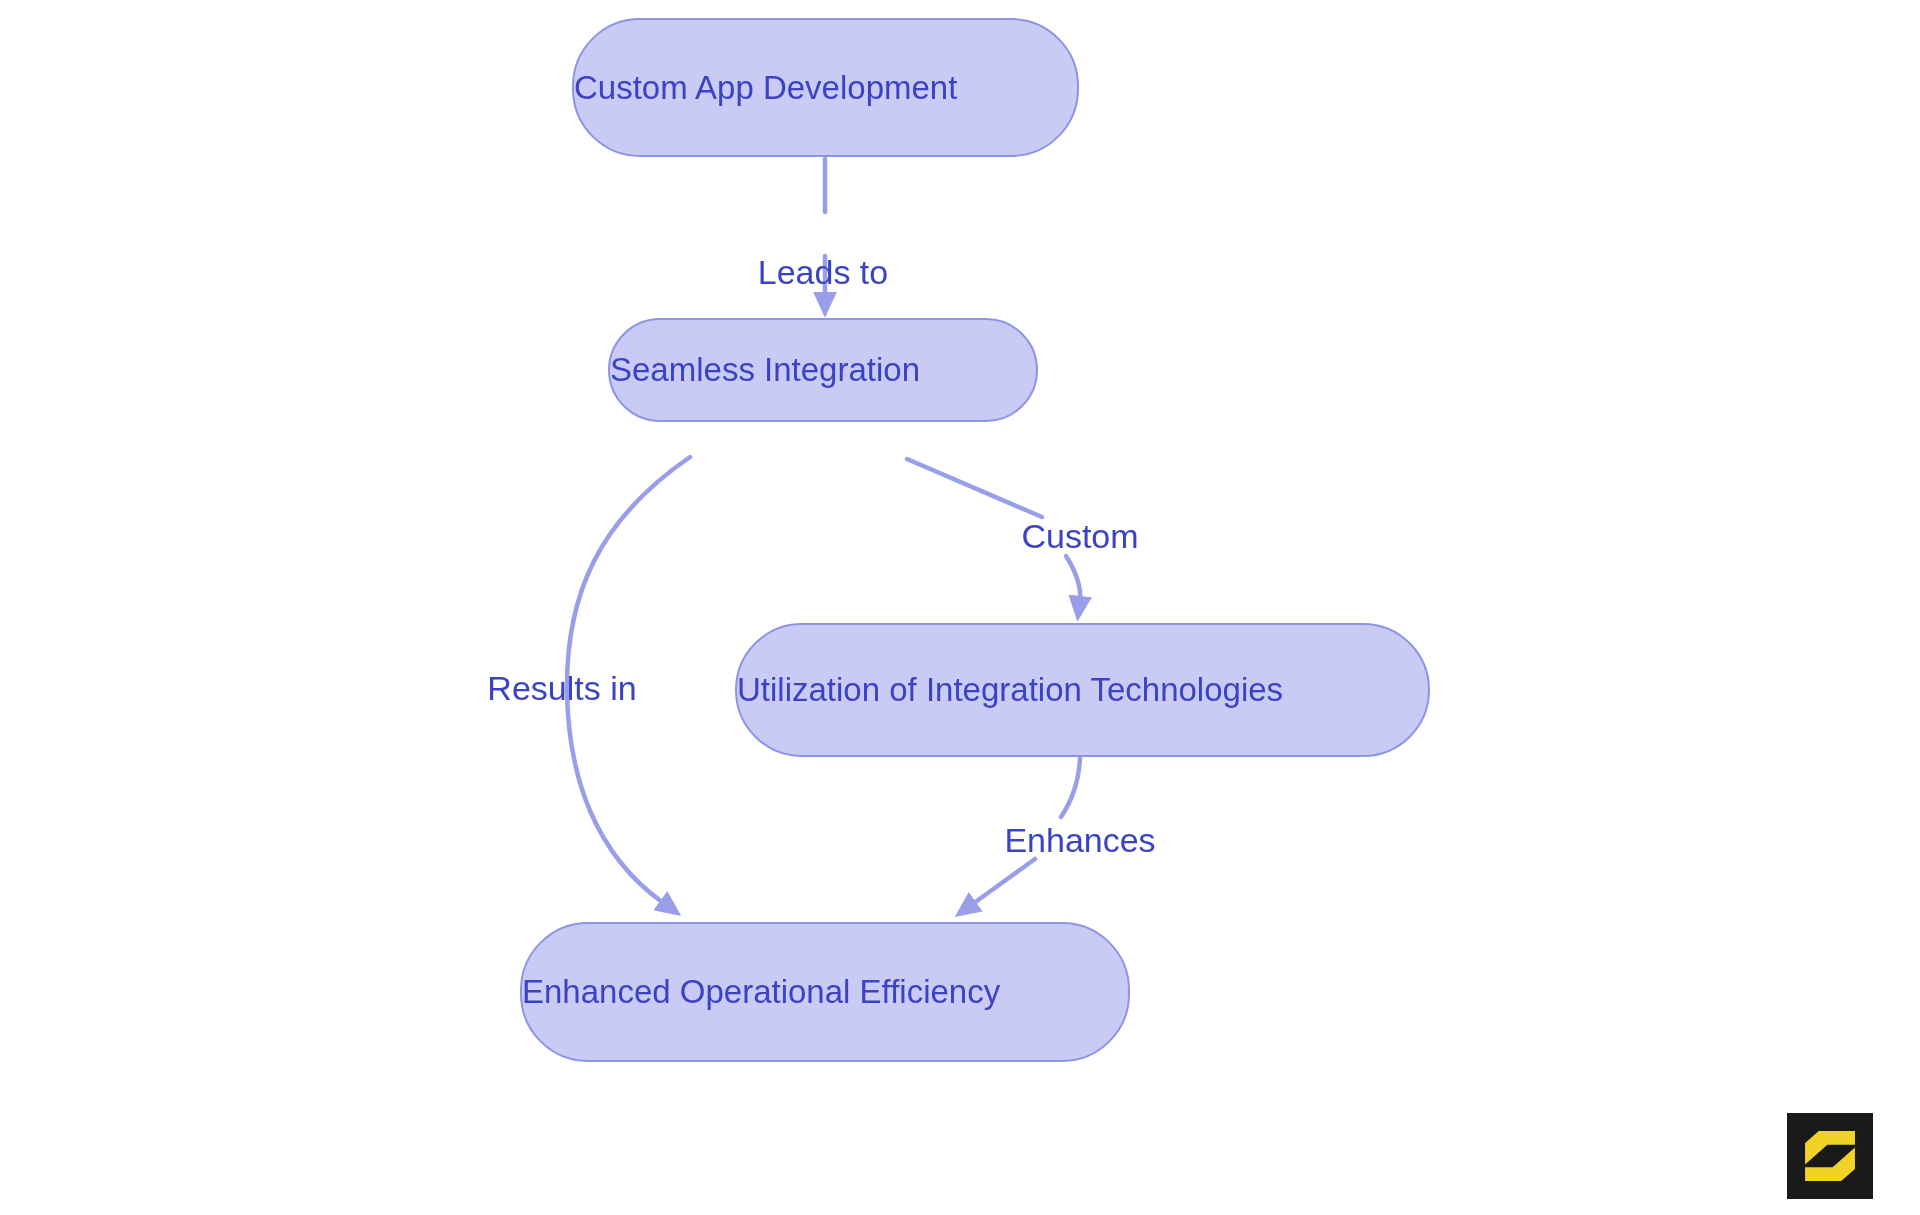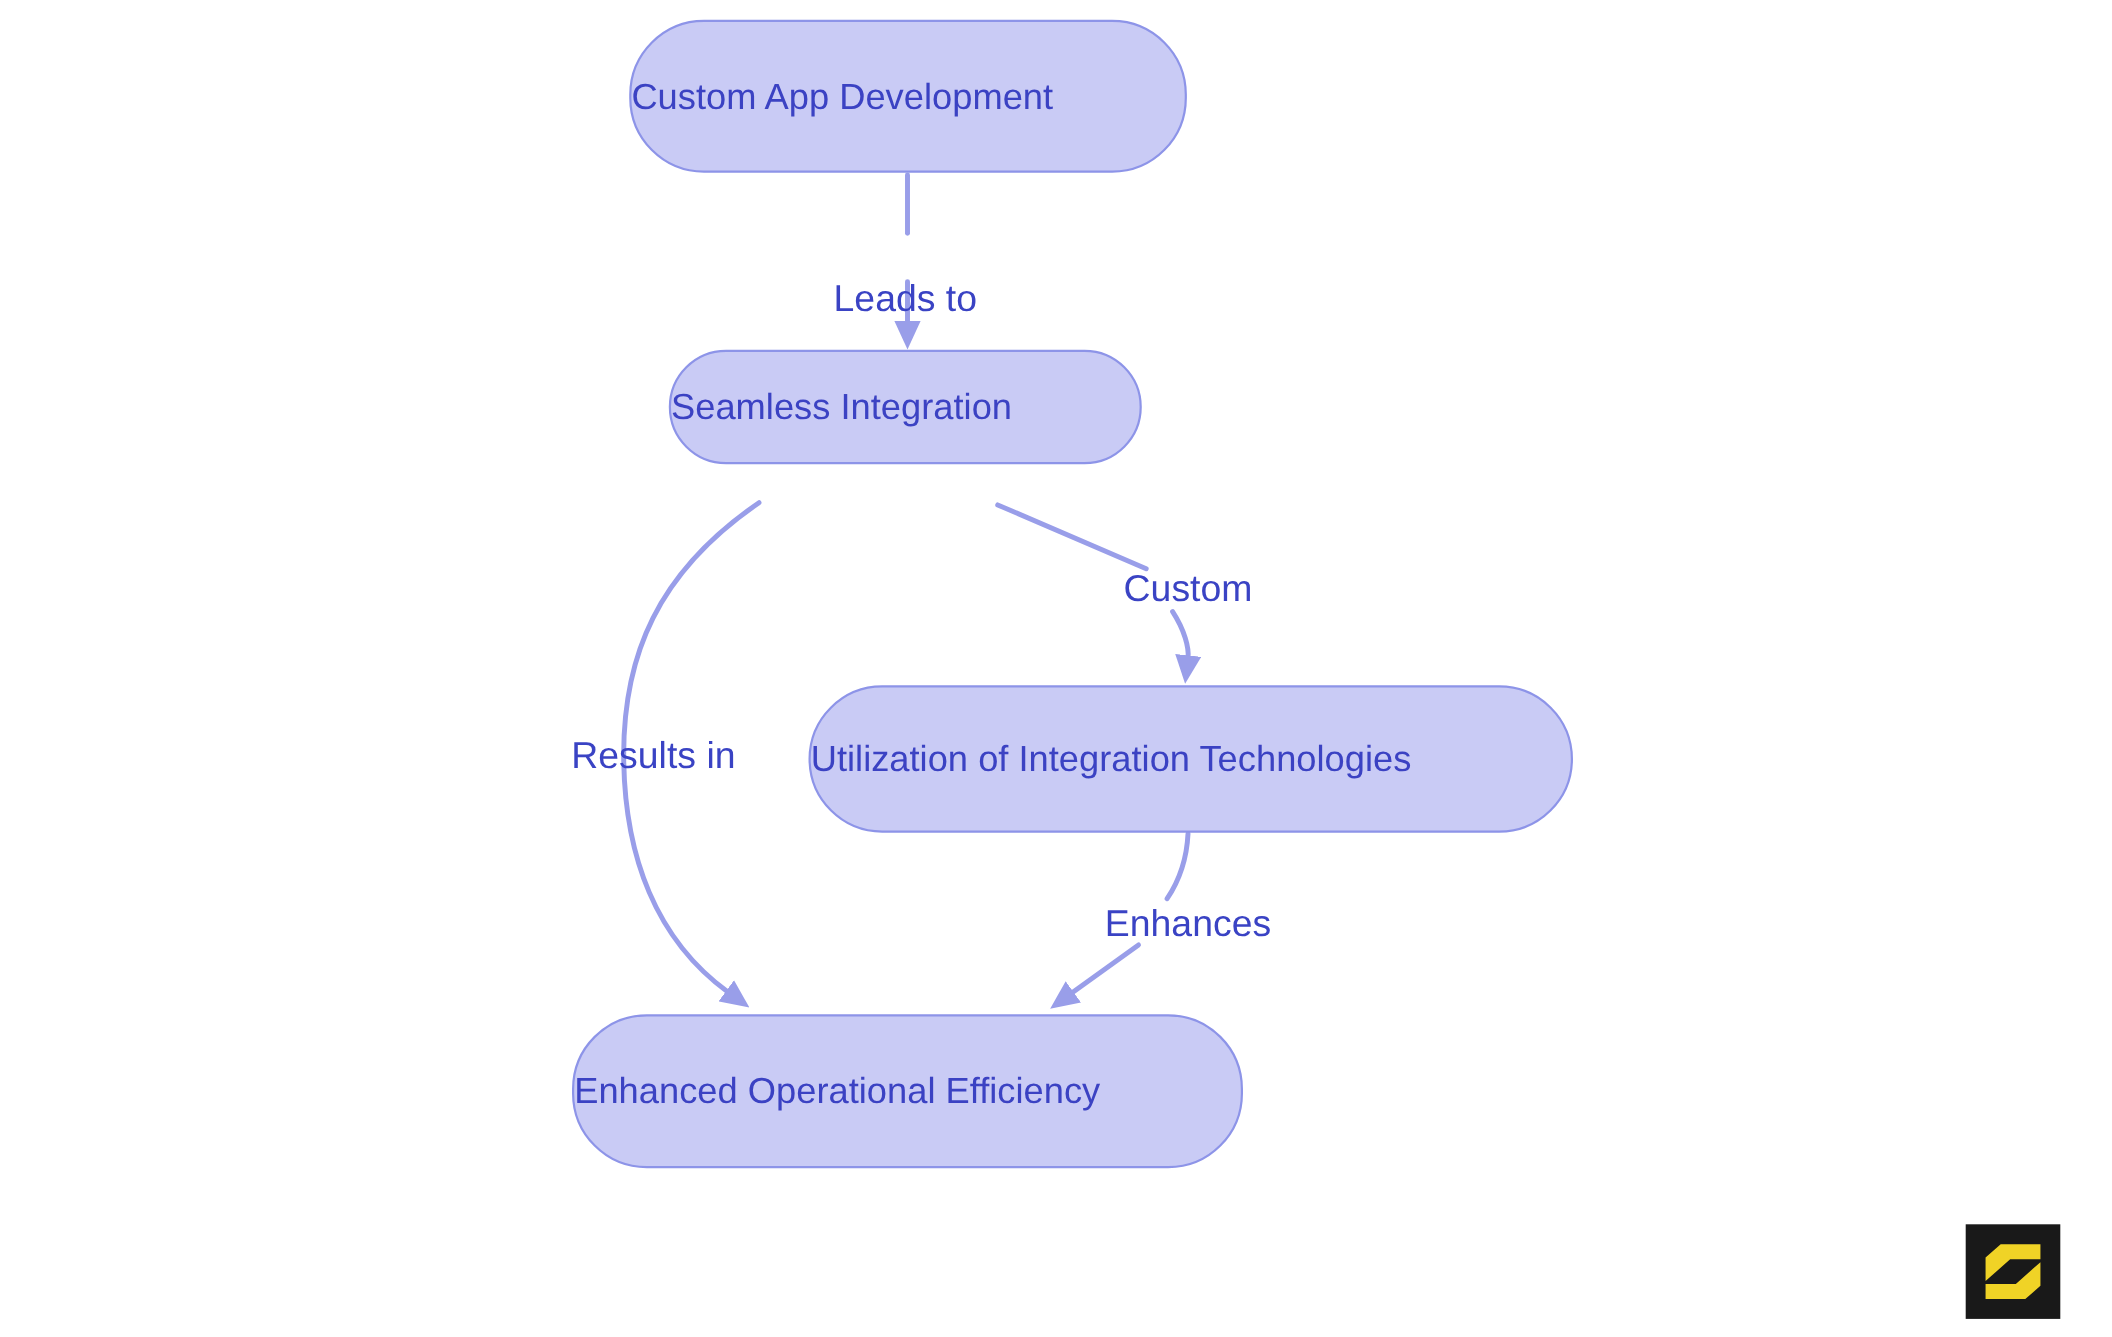--- a/index.html
+++ b/index.html
@@ -47,21 +47,21 @@
   .node-utilization{left:735px;top:623px;width:695px;height:134px;}
   .node-efficiency{left:520px;top:922px;width:610px;height:140px;}
   .edge-label{
     position:absolute;
     transform:translate(-50%,-50%);
     color:var(--edge-label-text);
     font-size:34px;
     white-space:nowrap;
   }
   .lbl-leads-to{left:823px;top:236px;margin-top:36px;}
-  .lbl-results-in{left:594px;top:688px;}
+  .lbl-results-in{left:562px;top:688px;}
   .lbl-enables{left:1080px;top:536px;}
   .lbl-enhances{left:1080px;top:840px;}
   .logo{
     position:absolute;
     left:1787px;top:1113px;
     width:86px;height:86px;
     background:var(--logo-bg);
     display:flex;align-items:center;justify-content:center;
   }
   .logo svg{width:86px;height:86px;display:block;}

